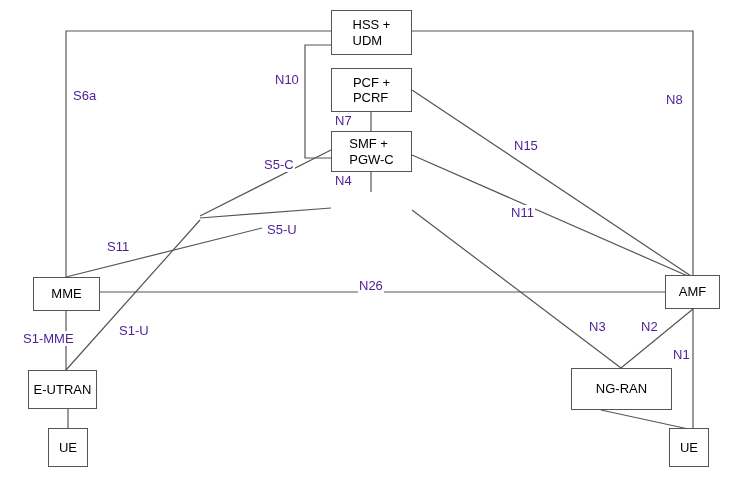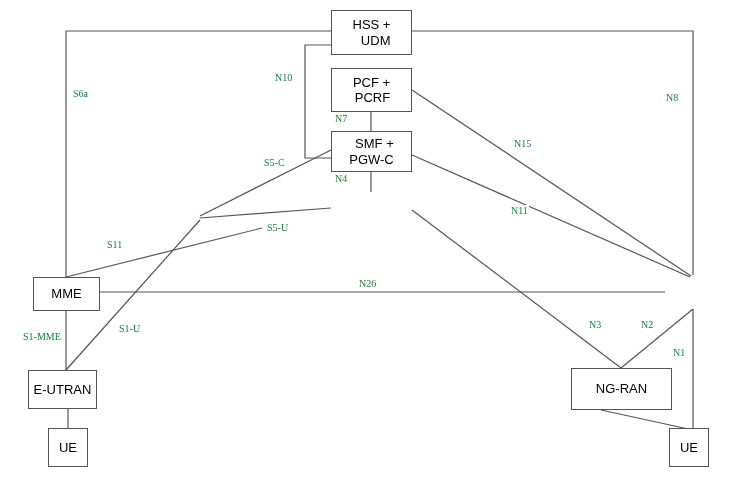--- a/index.html
+++ b/index.html
@@ -23,39 +23,38 @@
     height: 477px;
   }
   .node-box {
     position: absolute;
     box-sizing: border-box;
     border: 1px solid #555555;
     background: #ffffff;
     display: flex;
     align-items: center;
     justify-content: center;
-    text-align: right;
+    text-align: left;
     font-size: 13px;
     color: #000000;
     line-height: 1.18;
     z-index: 3;
   }
   .node-label {
     display: block;
     white-space: pre-line;
   }
   .edge-label {
     position: absolute;
-    font-size: 10px;
-    color: #15803d;
+    font-size: 13px;
+    color: #4c1d95;
     background: #ffffff;
     padding: 0 1px;
     white-space: nowrap;
     z-index: 4;
-    font-family: Liberation Serif, serif;
   }
 </style>
 </head>
 <body>
 
 <div id="diagram-root">
 
   <svg id="diagram-svg" viewBox="0 0 750 477" xmlns="http://www.w3.org/2000/svg">
     <g fill="none" stroke="#555555" stroke-width="1.2">
 
@@ -112,20 +111,23 @@
     <span class="node-label">SMF +
 PGW-C</span>
   </div>
 
 
 
   <div class="node-box" style="left:33px; top:277px; width:67px; height:34px;">
     <span class="node-label">MME</span>
   </div>
 
+  <div class="node-box" style="left:665px; top:275px; width:55px; height:34px;">
+    <span class="node-label">AMF</span>
+  </div>
 
   <div class="node-box" style="left:28px; top:370px; width:69px; height:39px;">
     <span class="node-label">E-UTRAN</span>
   </div>
 
   <div class="node-box" style="left:571px; top:368px; width:101px; height:42px;">
     <span class="node-label">NG-RAN</span>
   </div>
 
   <div class="node-box" style="left:48px; top:428px; width:40px; height:39px;">

